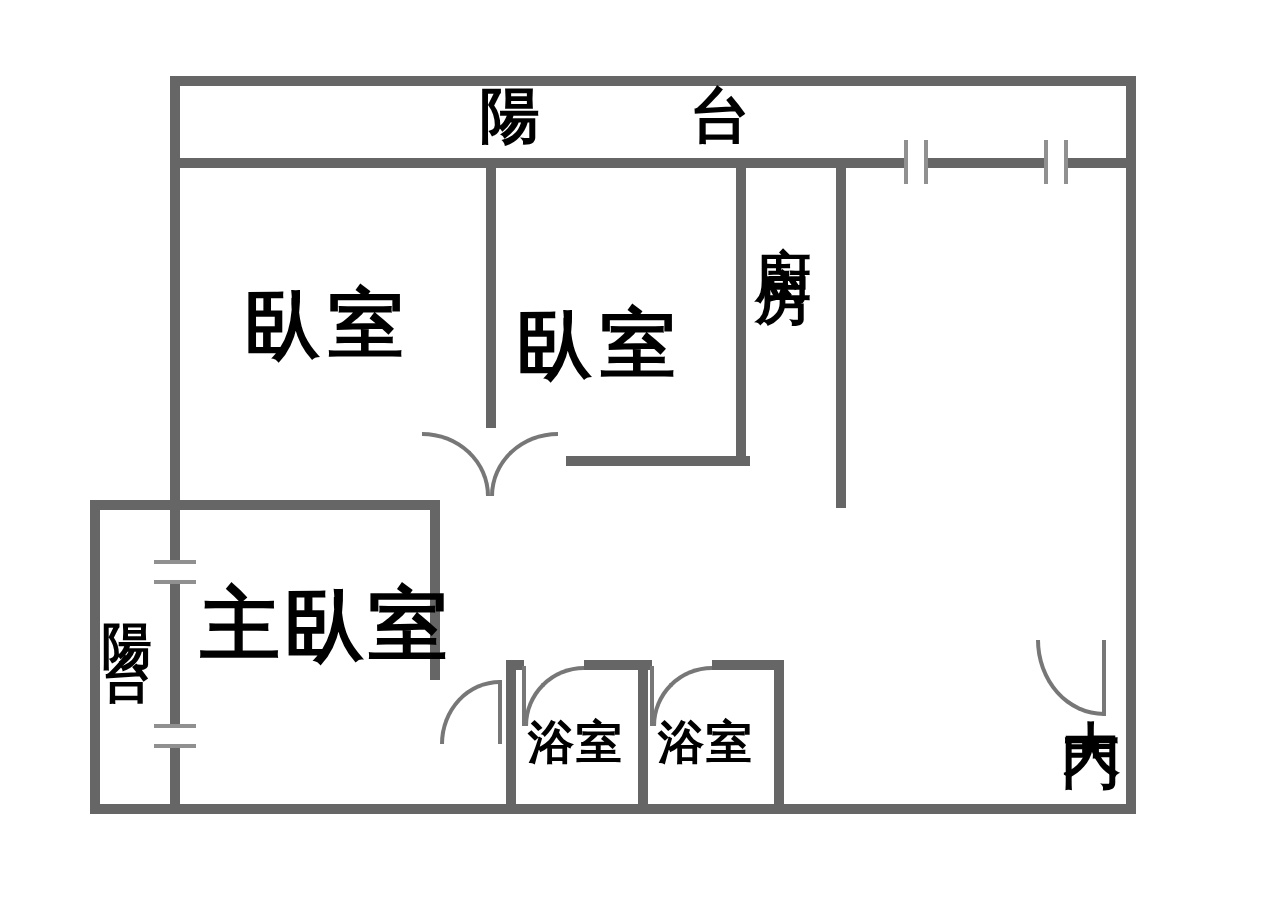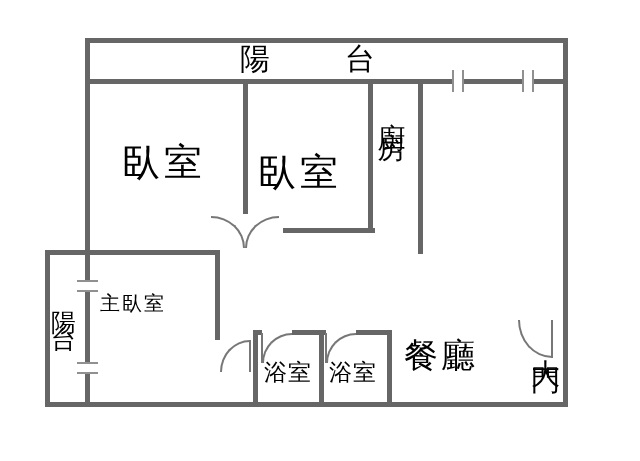--- a/index.html
+++ b/index.html
@@ -4,21 +4,21 @@
 <style>
   html,body { margin:0; padding:0; background:#fff; }
   .plan {
     position:relative; width:640px; height:461px;
     background:var(--bg,#ffffff); overflow:hidden;
     font-family:"DejaVu Sans","Liberation Sans",sans-serif;
   }
   .wall { position:absolute; background:var(--wall,#666666); }
   .label {
     position:absolute; color:var(--text,#000000);
-    font-weight:400; line-height:1; white-space:nowrap;text-align:right;
+    font-weight:700; line-height:1; white-space:nowrap;text-align:right;
   }
   .vert { writing-mode:vertical-rl; text-orientation:upright; }
   .arc  { position:absolute; border:0 solid var(--door,#777777); box-sizing:border-box; }
   .arc-tl { border-top-left-radius:100% 100%;  border-top-width:2px;    border-left-width:2px;  }
   .arc-tr { border-top-right-radius:100% 100%; border-top-width:2px;    border-right-width:2px; }
   .arc-bl { border-bottom-left-radius:100% 100%; border-bottom-width:2px; border-left-width:2px; }
   .leaf { position:absolute; background:var(--door,#777777); }
   .win-v { position:absolute; background:#fff; box-sizing:border-box;
            border-left:2px solid var(--win,#909090); border-right:2px solid var(--win,#909090); }
   .win-h { position:absolute; background:#fff; box-sizing:border-box;
@@ -63,20 +63,19 @@
   <div class="leaf" style="left:261px;top:333px;width:2px;height:30px"></div>
   <div class="arc arc-tl" style="left:326px;top:333px;width:30px;height:30px"></div>
   <div class="leaf" style="left:325px;top:333px;width:2px;height:30px"></div>
   <div class="arc arc-bl" style="left:518px;top:320px;width:34px;height:38px"></div>
   <div class="leaf" style="left:551px;top:320px;width:2px;height:38px"></div>
 
   <div class="label" style="left:240px;top:44px;font-size:30px;letter-spacing:75px">陽台</div>
   <div class="label" style="left:122px;top:143px;font-size:38px;letter-spacing:4px">臥室</div>
   <div class="label" style="left:258px;top:153px;font-size:38px;letter-spacing:4px">臥室</div>
   <div class="label vert" style="left:377px;top:100px;font-size:28px;letter-spacing:10px">廚房</div>
-  <div class="label" style="left:100px;top:293px;font-size:20px;letter-spacing:2px">主臥室</div>
+  <div class="label" style="left:100px;top:293px;font-size:40px;letter-spacing:2px">主臥室</div>
   <div class="label vert" style="left:51px;top:292px;font-size:25px;letter-spacing:14px">陽台</div>
   <div class="label" style="left:264px;top:361px;font-size:23px;letter-spacing:1px">浴室</div>
   <div class="label" style="left:329px;top:361px;font-size:23px;letter-spacing:1px">浴室</div>
-  <div class="label" style="left:404px;top:338px;font-size:34px;letter-spacing:3px">餐廳</div>
   <div class="label vert" style="left:531px;top:336px;font-size:29px;letter-spacing:8px">大門</div>
 
 </div>
 
 </body></html>

